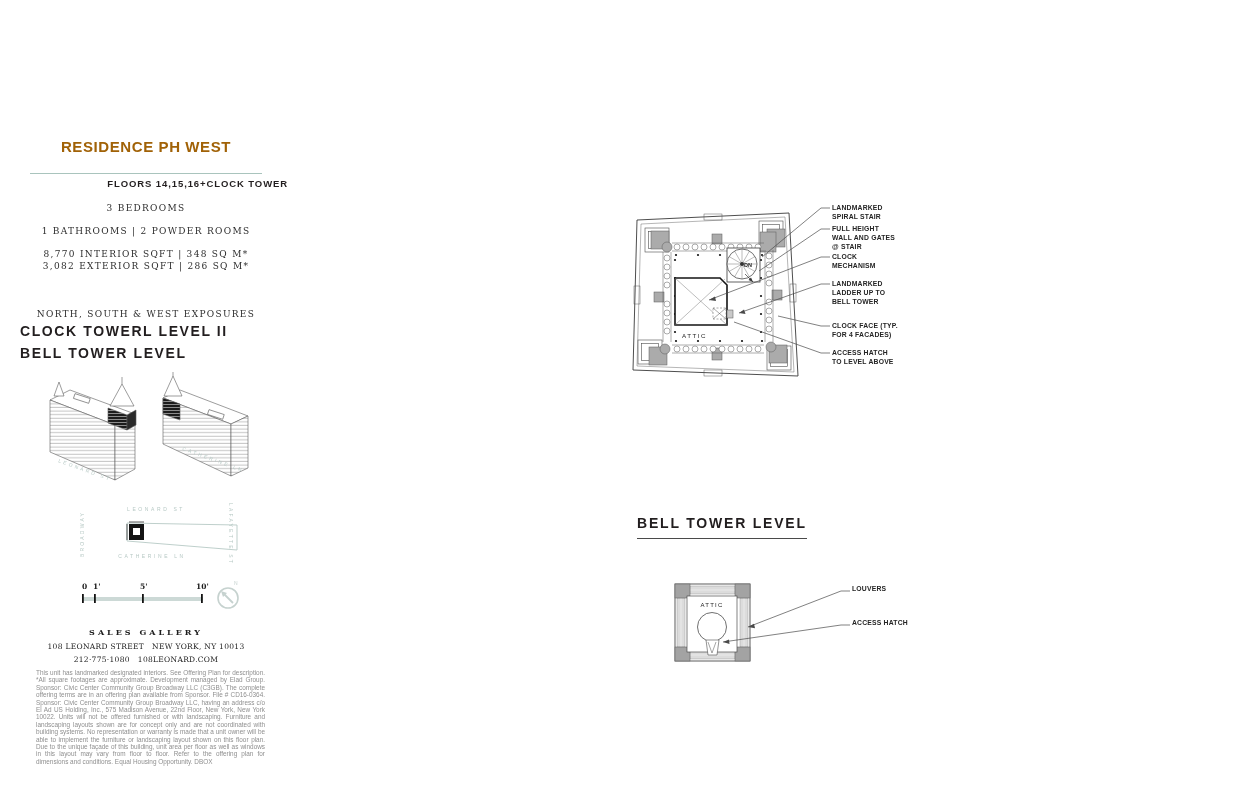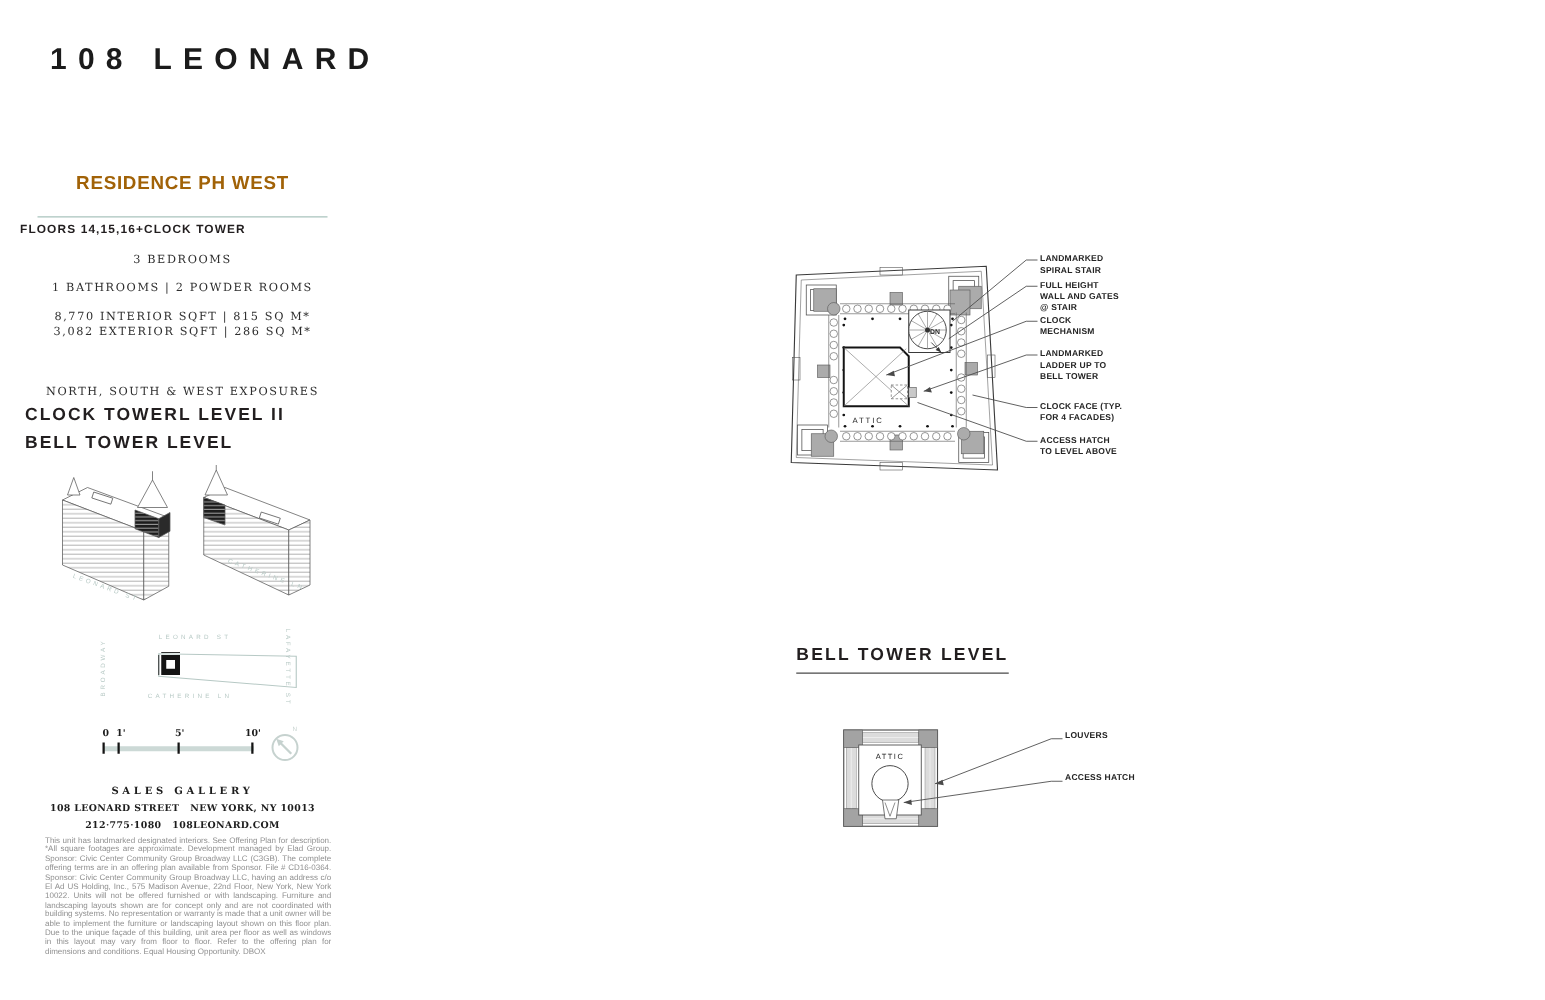--- a/index.html
+++ b/index.html
@@ -13,36 +13,36 @@
   .brand {
     left:40px; top:34px; font-size:24px; font-weight:bold;
     letter-spacing:9px; color:#1b1b1b;
   }
   .res-title {
     left:20px; top:138px; width:252px; text-align:center;
     font-size:15px; font-weight:bold; letter-spacing:0.6px; line-height:1.25; color:#a16207;
   }
   .teal-rule { left:30px; top:173px; width:232px; height:0; border-top:1.6px solid #a9c4bd; }
   .floors-line {
-    left:16px; top:178px; width:252px; text-align:left;
+    left:36px; top:178px; width:252px; text-align:right;
     font-size:9.5px; font-weight:bold; letter-spacing:0.9px; color:#221e1f;
   }
   .spec {
     left:20px; width:252px; text-align:center;
     font-family:"DejaVu Serif", serif; font-size:9px; letter-spacing:1.3px; color:#2d2d2d;
   }
   .level-title {
     left:20px; top:321px; width:252px; text-align:left;
     font-size:14px; font-weight:bold; letter-spacing:1.6px; line-height:1.55; color:#221e1f;
   }
 
   .sales-block { left:20px; top:627px; width:252px; text-align:center;
     font-family:"DejaVu Serif", serif; color:#1d1d1d; }
   .sales-title { font-size:8px; font-weight:bold; letter-spacing:3px; margin-bottom:5px; }
-  .sales-line  { font-size:7.5px; font-weight:bold; letter-spacing:0.3px; margin-bottom:4px; }
+  .sales-line  { font-size:7.5px; font-weight:normal; letter-spacing:0.3px; margin-bottom:4px; }
 
   .disclaimer {
     left:36px; top:669px; width:229px; font-size:6.4px; line-height:7.4px;
     color:#8f8f8f; text-align:justify;
   }
 
   .plan-note {
     width:70px; font-size:6.8px; font-weight:bold; line-height:1.32;
     letter-spacing:0.2px; color:#242424; white-space:pre-line;
   }
@@ -50,31 +50,30 @@
     left:637px; top:515px; font-size:14px; font-weight:bold; letter-spacing:1.8px;
     color:#221e1f; padding-bottom:7px; border-bottom:1.2px solid #4a4a4a;
   }
   svg { display:block; }
 </style>
 </head>
 <body>
 
 <div class="canvas">
 
-  <div class="abs brand">108 LEONARD</div>
 
   <div class="abs res-title">
     <div>RESIDENCE PH WEST</div>
   </div>
   <div class="abs teal-rule"></div>
   <div class="abs floors-line">FLOORS 14,15,16+CLOCK TOWER</div>
 
   <div class="abs spec" style="top:203px">3 BEDROOMS</div>
   <div class="abs spec" style="top:226px">1 BATHROOMS | 2 POWDER ROOMS</div>
-  <div class="abs spec" style="top:249px">8,770 INTERIOR SQFT | 815 SQ M*</div>
+  <div class="abs spec" style="top:249px">8,770 INTERIOR SQFT | 348 SQ M*</div>
   <div class="abs spec" style="top:261px">3,082 EXTERIOR SQFT | 286 SQ M*</div>
   <div class="abs spec" style="top:309px">NORTH, SOUTH &amp; WEST EXPOSURES</div>
 
   <div class="abs level-title">
     <div>CLOCK TOWERL LEVEL II</div>
     <div>BELL TOWER LEVEL</div>
   </div>
 
   <svg class="abs" style="left:30px; top:372px" width="232" height="128" viewBox="0 0 232 128">
     <defs>

